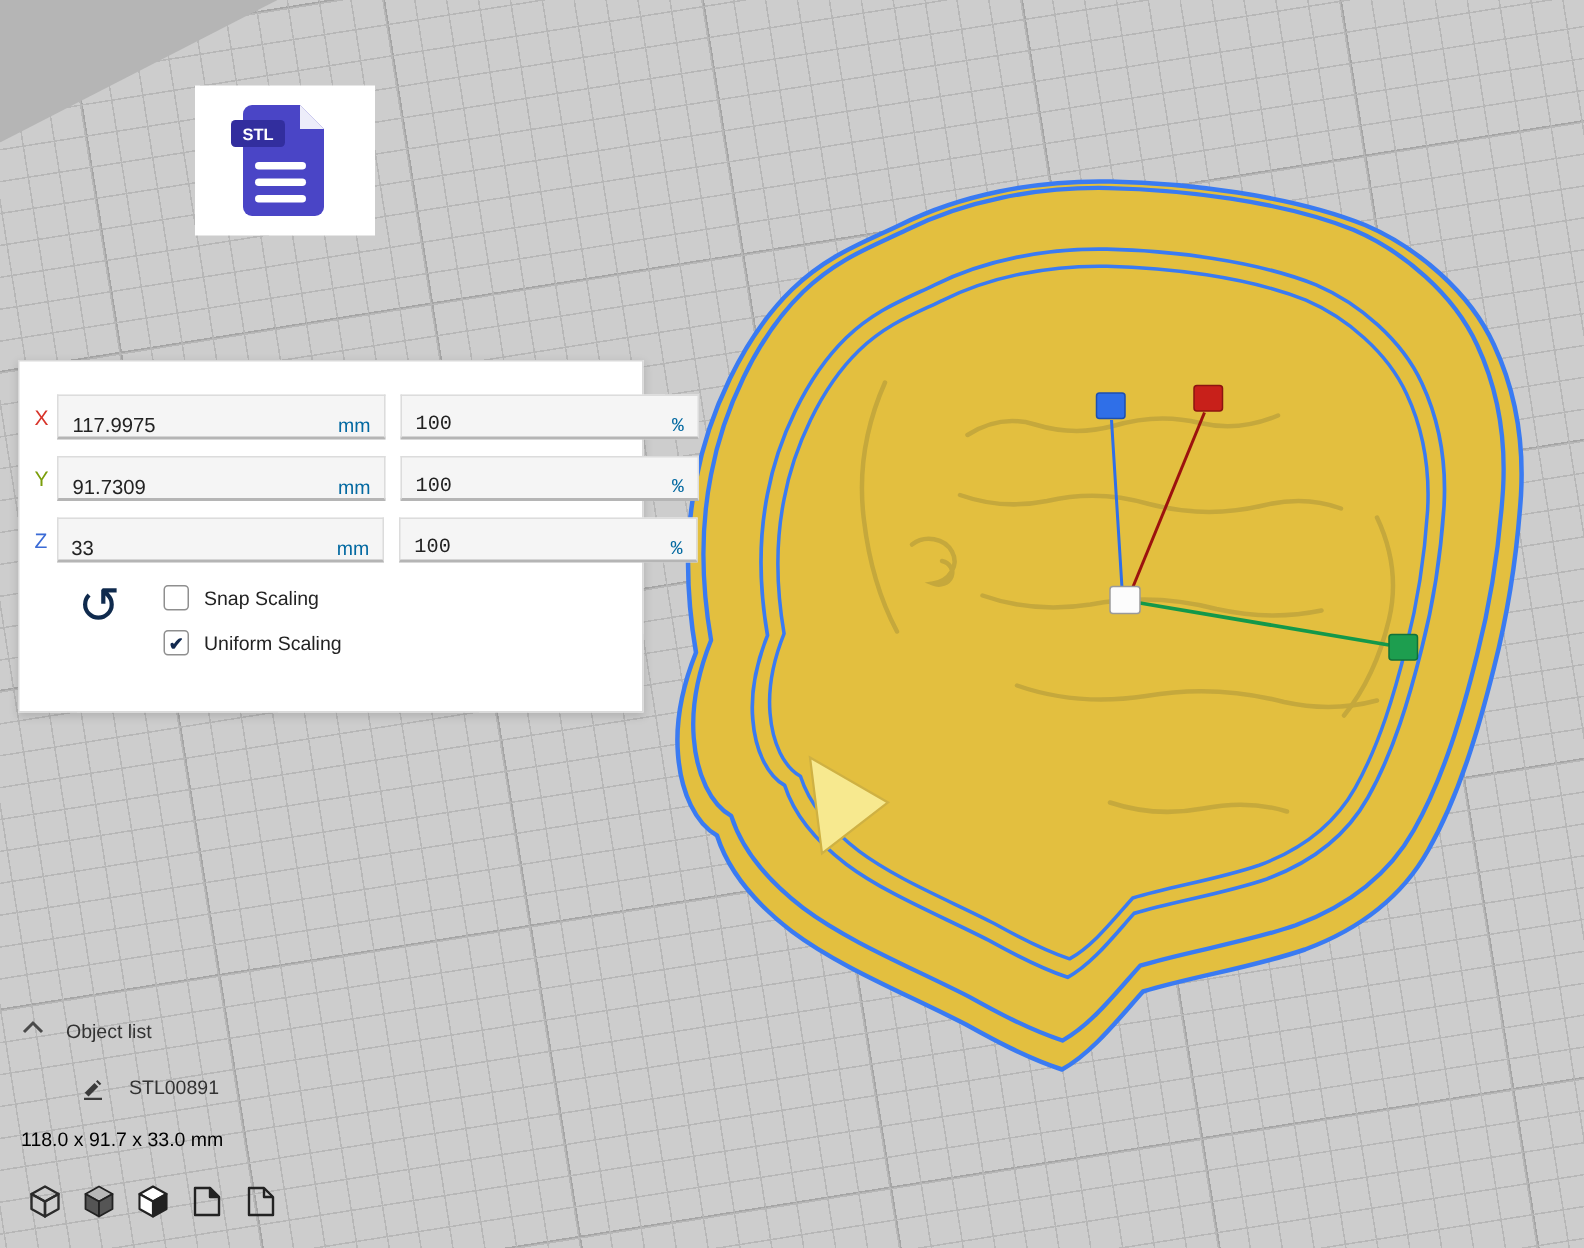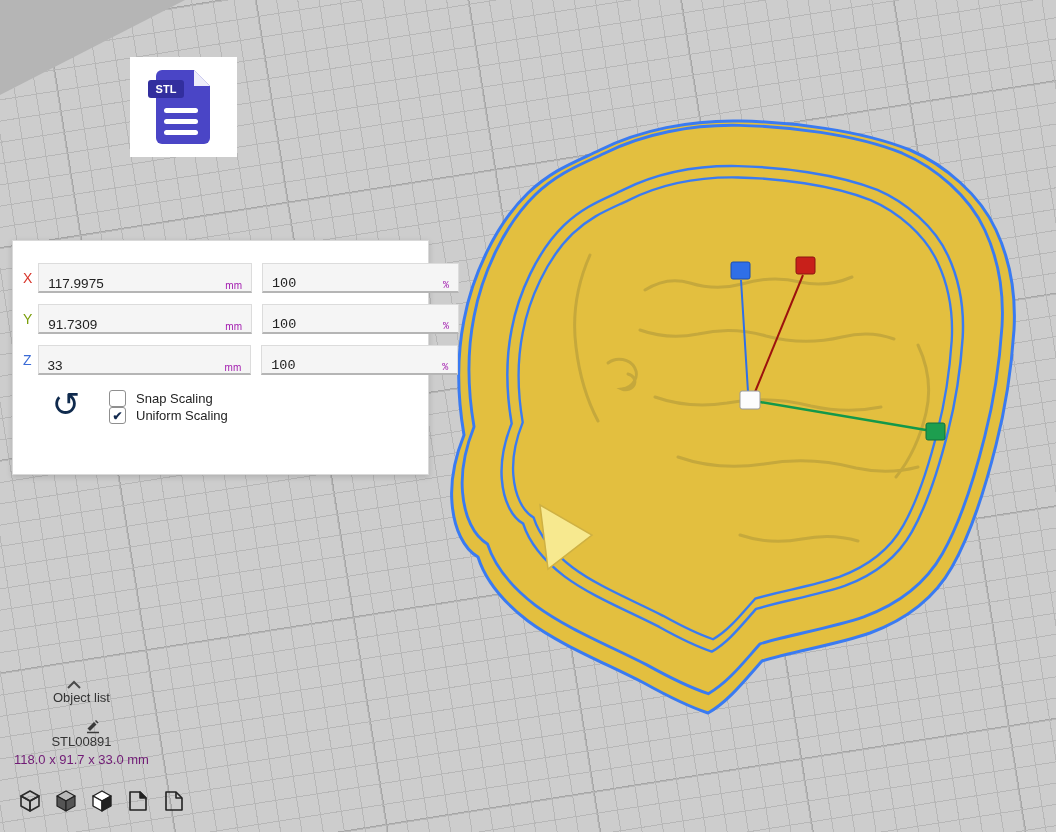--- a/index.html
+++ b/index.html
@@ -17,50 +17,50 @@
       repeating-linear-gradient(90deg,#a6a6a6 0 2px,transparent 2px 210px);
     transform:rotate(-9deg);
   }
   .plate-corner{
     position:absolute;left:0;top:0;width:220px;height:120px;
     background:#b5b5b5;
     clip-path:polygon(0 0,185px 0,0 95px);
   }
 
   
-  .file-tile{position:absolute;left:130px;top:57px;width:107px;height:100px;background:#ffffff;display:flex;align-items:center;justify-content:center;}
+  .file-tile{position:absolute;left:130px;top:57px;width:120px;height:100px;background:#ffffff;display:flex;align-items:center;justify-content:center;}
 
   
   .scale-panel{
     position:absolute;left:12px;top:240px;width:417px;height:235px;
     background:#ffffff;border:1px solid #d9d9d9;box-shadow:0 2px 6px rgba(0,0,0,.15);
     box-sizing:border-box;padding-top:22px;
   }
   .scale-row{display:flex;align-items:center;height:30px;margin:0 17px 11px 10px;}
   .axis-label{width:20px;text-align:center;font-size:14px;margin-right:6px;}
   .field{display:flex;align-items:flex-end;background:#f5f5f5;border:1px solid #dcdcdc;border-bottom:2px solid #b5b5b5;height:30px;box-sizing:border-box;}
   .field.mm{flex:0 0 174px;}
   .field.pct{flex:1;margin-left:10px;font-family:Liberation Mono, monospace;}
   .field input{flex:1;min-width:0;background:transparent;border:none;outline:none;font-family:inherit;font-size:13.5px;color:#222;padding:0 0 0 9px;}
-  .unit{color:#a21caf;padding-right:9px;font-size:10px;}
+  .unit{color:#0369a1;padding-right:9px;font-size:13px;}
   .panel-controls{display:flex;margin-top:12px;}
   .reset-btn{width:86px;margin-left:10px;display:flex;justify-content:center;align-items:flex-start;cursor:pointer;}
   .reset-glyph{font-size:34px;line-height:34px;color:#0f2a4d;}
-  .checks{display:flex;flex-direction:column;padding-top:3px;}
+  .checks{display:flex;flex-direction:column;gap:13px;padding-top:3px;}
   .check-row{display:flex;align-items:center;}
   .checkbox{width:17px;height:17px;border:1px solid #8f8f8f;border-radius:3px;background:#fff;display:flex;align-items:center;justify-content:center;font-size:12px;font-weight:bold;color:#12294e;cursor:pointer;box-sizing:border-box;}
   .check-label{margin-left:10px;font-size:13px;color:#232323;}
 
   
   .object-block{position:absolute;left:14px;top:680px;color:#333;}
-  .obj-row{display:flex;align-items:center;height:20px;margin-bottom:17px;flex-direction:column;}
+  .obj-row{display:flex;align-items:flex-start;height:20px;margin-bottom:17px;}
   .obj-row .txt{font-size:13px;color:#333;}
   .chev{width:18px;margin-right:12px;display:flex;align-items:center;}
   .pencil{width:18px;margin:0 14px 0 40px;display:flex;align-items:center;}
-  .dims{font-size:13px;color:#701a75;margin-top:-2px;}
+  .dims{font-size:13px;color:#000000;margin-top:-2px;}
 
   
   .view-toolbar{position:absolute;left:16px;top:788px;display:flex;gap:9px;}
   .vt-icon{width:27px;height:26px;display:flex;align-items:center;justify-content:center;cursor:pointer;}
 
   .model-svg{position:absolute;left:440px;top:105px;}
 </style>
 </head>
 <body>
 

